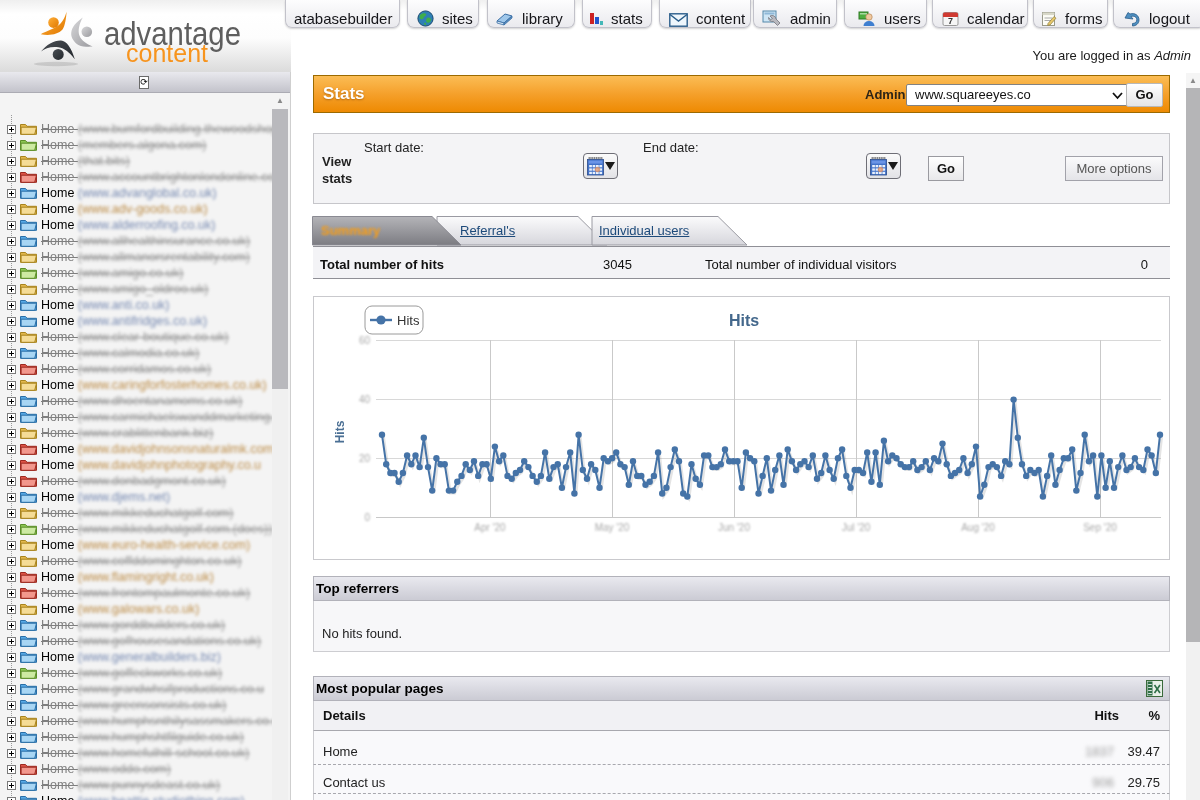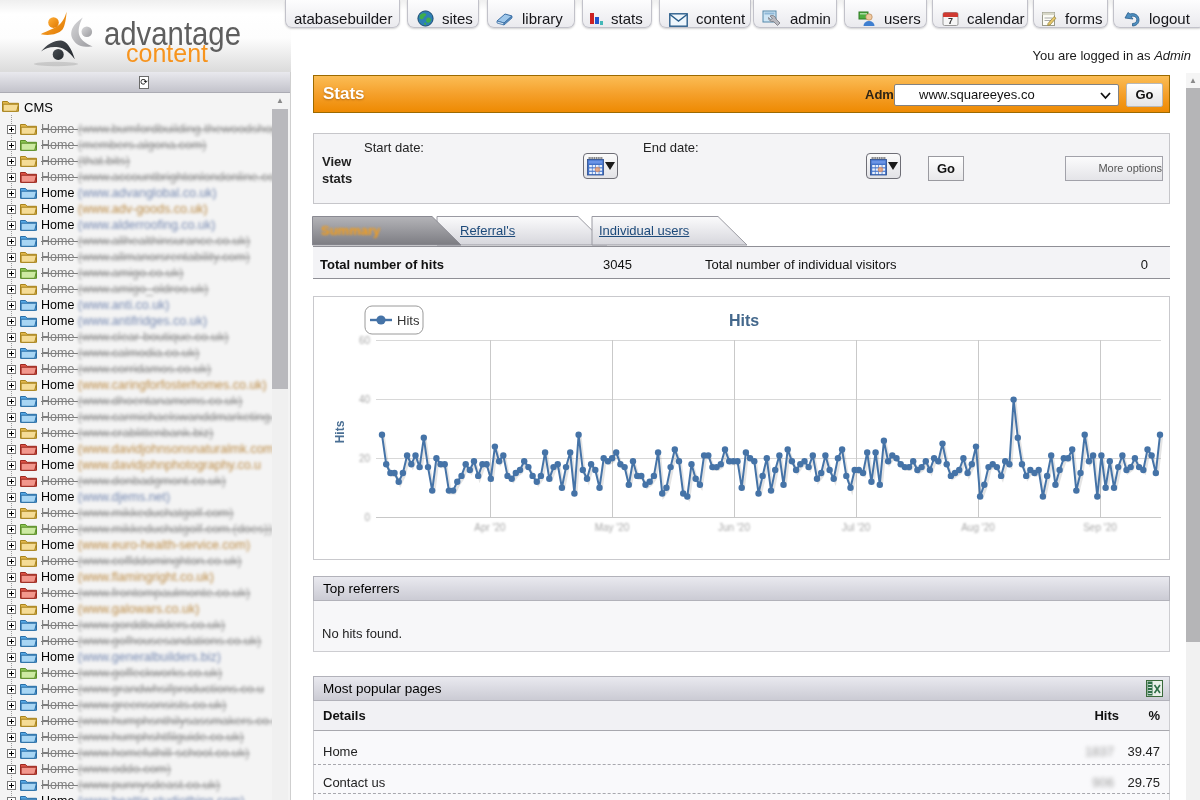--- a/index.html
+++ b/index.html
@@ -34,45 +34,45 @@
 #sbup{position:absolute;left:0;top:0;width:16px;height:16px;background:#f4f4f4;color:#8a8a8a;font-size:8px;text-align:center;line-height:16px}
 #sbthumb{position:absolute;left:0;top:16px;width:16px;height:280px;background:#b9b9bd}
 
 #mscroll{position:absolute;left:1186px;top:73px;width:14px;height:727px;background:#f1f1f1}
 #mup{position:absolute;left:0;top:0;width:14px;height:15px;background:#f5f5f5;color:#8a8a8a;font-size:8px;text-align:center;line-height:15px}
 #mthumb{position:absolute;left:0;top:15px;width:14px;height:554px;background:#b5b5b7}
 
 #statsbar{position:absolute;left:313px;top:75px;width:857px;height:38px;background:linear-gradient(180deg,#fbbd55 0%,#f5a02b 50%,#ee8a02 100%);border:1px solid #9c6a00}
 #statsbar .t{position:absolute;left:9px;top:8px;font-size:17px;font-weight:bold;color:#fff;text-shadow:0 1px 2px rgba(130,70,0,.55)}
 #sitelab{position:absolute;left:551px;top:11px;font-size:13px;font-weight:bold;color:#2d2416}
-#siteselect{position:absolute;left:580px;top:8px;width:225px;height:22px;background:#fff;border:1px solid #828282;border-radius:2px;font-size:13px;color:#111;line-height:20px;padding-left:24px}
+#siteselect{position:absolute;left:592px;top:8px;width:225px;height:22px;background:#fff;border:1px solid #828282;border-radius:2px;font-size:13px;color:#111;line-height:20px;padding-left:8px}
 #siteselect .chev{position:absolute;right:8px;top:0;font-size:12px;font-weight:bold;color:#111}
 #sbgo{position:absolute;left:812px;top:7px;width:37px;height:24px;background:linear-gradient(180deg,#ffffff,#e4e4e6);border:1px solid #b8b8b8;border-radius:2px;text-align:center;line-height:22px;font-size:13px;font-weight:bold;color:#111}
 
 #viewpanel{position:absolute;left:313px;top:133px;width:857px;height:71px;background:#f4f4f6;border:1px solid #c6c6ca}
 #viewpanel .lbl{position:absolute;font-size:13px;color:#222}
 #viewpanel .b{font-weight:bold}
 .dinput{position:absolute;height:25px;background:#fff;border:1px solid #9a9aa0;font-size:13px;color:#222;line-height:23px;padding-left:7px}
 .calbtn{position:absolute;width:35px;height:26px;background:linear-gradient(180deg,#fbfbfb,#e2e2e6);border:1px solid #6e6e76;border-radius:4px}
 .calbtn svg{position:absolute;left:2px;top:2px}
 .calbtn .ar{position:absolute;right:2px;top:8px;width:0;height:0;border-left:5.5px solid transparent;border-right:5.5px solid transparent;border-top:8px solid #1a1a1a}
 #vgo{position:absolute;left:614px;top:22px;width:36px;height:25px;background:linear-gradient(180deg,#ffffff,#e8e8ea);border:1px solid #9a9aa0;text-align:center;line-height:23px;font-size:13px;font-weight:bold;color:#111}
-#moreopt{position:absolute;right:6px;top:22px;width:98px;height:25px;background:linear-gradient(180deg,#fbfbfc,#e4e4e8);border:1px solid #a2a2aa;text-align:right;line-height:23px;font-size:11px;color:#555}
+#moreopt{position:absolute;right:6px;top:22px;width:98px;height:25px;background:linear-gradient(180deg,#fbfbfc,#e4e4e8);border:1px solid #a2a2aa;text-align:center;line-height:23px;font-size:13px;color:#555}
 
 #tabrow{position:absolute;left:312px;top:216px;width:450px;height:29px}
 #sumtx{color:#f89d15;font-weight:bold;filter:blur(1.2px)}
 #reftx{left:148px;color:#1d4a7a;text-decoration:underline}
 #indtx{left:287px;color:#1d4a7a;text-decoration:underline}
 
 #sumband{position:absolute;left:313px;top:246px;width:857px;height:33px;background:#f3f3f6;border-top:1px solid #8f8f96;border-bottom:1px solid #8f8f96}
 #sumband span{position:absolute;top:10px;font-size:13px;color:#111}
 
 #chart{position:absolute;left:313px;top:296px;width:857px;height:264px;background:#fff;border:1px solid #c9c9cd}
 
-.sechead{position:absolute;left:313px;width:857px;height:25px;background:linear-gradient(180deg,#e9e9ef,#cbcbd4);border:1px solid #b2b2ba;font-size:13.5px;font-weight:normal;color:#000;line-height:24px;padding-left:9px}
+.sechead{position:absolute;left:313px;width:857px;height:25px;background:linear-gradient(180deg,#e9e9ef,#cbcbd4);border:1px solid #b2b2ba;font-size:13.5px;font-weight:bold;color:#000;line-height:24px;padding-left:2px}
 .secbody{position:absolute;left:313px;width:857px;background:#f7f7f9;border:1px solid #cdcdd1;border-top:none}
 #nodata{position:absolute;left:8px;top:22px;font-size:13px;color:#222}
 #xlicon{position:absolute;right:6px;top:3px}
 .thead{position:absolute;left:313px;top:701px;width:857px;height:30px;background:#f1f1f4;border-left:1px solid #cdcdd1;border-right:1px solid #cdcdd1;border-bottom:1px solid #a8a8ae;font-size:13px;font-weight:bold;color:#111}
 .prow{position:absolute;left:313px;width:857px;height:30px;background:#f9f9fb;border-left:1px solid #cdcdd1;border-right:1px solid #cdcdd1;font-size:13px;color:#222}
 .dashed{border-bottom:1px dashed #a8a8ae}
 .cellL{position:absolute;left:9px;top:8px}
 .cellH{position:absolute;right:55px;top:8px;filter:blur(2px);color:#9a9a9a}
 .cellP{position:absolute;right:9px;top:8px}
 </style></head>
@@ -185,27 +185,20 @@
     </div>
 <div id="loggedin">You are logged in as <i>Admin</i></div>
 </div>
 
 <div id="sidebar">
 <div id="sbhead">
       <div id="sbbtn">⟳</div>
     </div>
 <div id="tree">
 <div class="vline"></div>
-<div class="trow" style="top:6px">
-        <svg class="fi cy" style="left:2px;top:0" width="17" height="13" viewBox="0 0 17 13">
-          <path class="fb" d="M0.5,2.5 h5 l1.6,1.8 h9.4 v8 h-16 z"></path>
-          <path class="ff" d="M1.1,5.2 h15.4 l-1.8,7.1 h-13.6 z"></path>
-        </svg>
-        <span class="tl" style="left:24px;font-size:13px">CMS</span>
-      </div>
 <div class="trow" style="top:28px">
         <span class="exp"></span>
         <svg class="fi cy" width="17" height="13" viewBox="0 0 17 13">
           <path class="fb" d="M0.5,2.5 h5 l1.6,1.8 h9.4 v8 h-16 z"></path>
           <path class="ff" d="M1.1,5.2 h15.4 l-1.8,7.1 h-13.6 z"></path>
         </svg>
         <span class="tl struck">Home <span class="u ugray">(www.bumfordbuilding.thewoodshop.co</span></span>
       </div>
 <div class="trow" style="top:44px">
         <span class="exp"></span>

